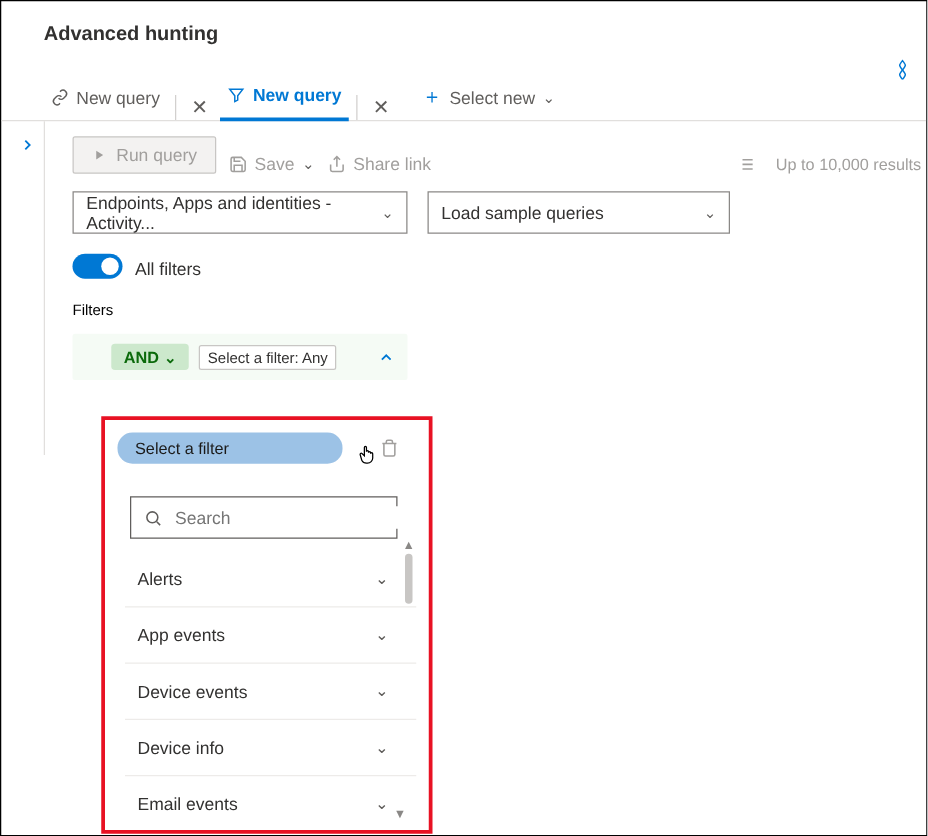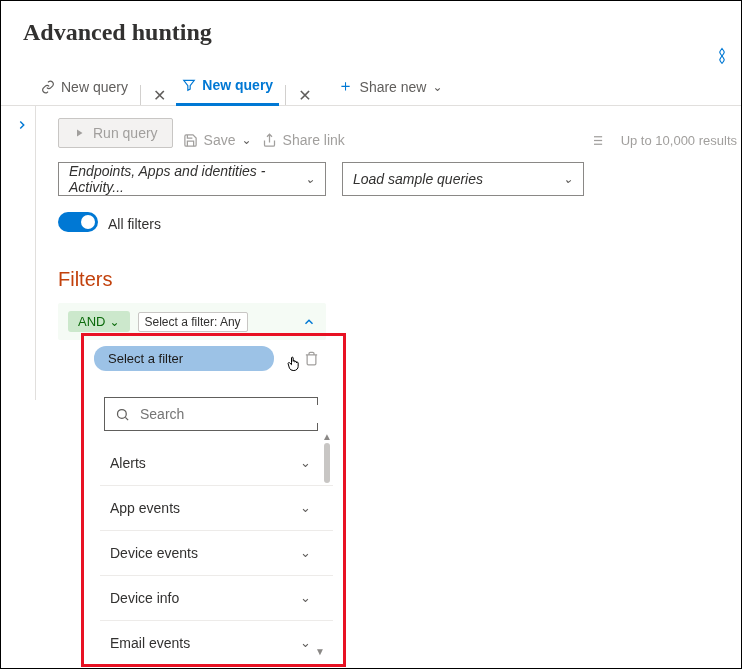--- a/index.html
+++ b/index.html
@@ -11,24 +11,23 @@
     background: #fff;
   }
   .frame {
     width: 742px;
     height: 669px;
     border: 1px solid #000;
     position: relative;
     overflow: hidden;
   }
   .page-title {
-    font-size: 24px;
+    font-size: 16px;
     font-weight: 700;
-    margin: 18px 0 22px 22px;
-    font-family: Liberation Serif, serif;
+    margin: 18px 0 22px 34px;
   }
   .help-icon {
     position: absolute;
     right: 10px;
     top: 46px;
     color: #0078d4;
     font-size: 18px;
   }
   .tabs {
     display: flex;
@@ -84,47 +83,47 @@
     padding:6px 14px; display:flex; align-items:center; gap:8px;
     border-radius:2px; cursor: default;
   }
   .tb-item { color:#a19f9d; display:flex; align-items:center; gap:6px; cursor:pointer; }
   .tb-spacer{ flex:1; }
   .results-hint { color:#a19f9d; font-size:13px; display:flex; align-items:center; gap:17px; padding-right:4px;}
   .row-selects { display:flex; gap:16px; }
   .select-box {
     border:1px solid #8a8886; height:34px;
     display:flex; align-items:center; justify-content:space-between;
-    padding:0 10px; background:#fff; cursor:pointer;font-style:italic;
+    padding:0 10px; background:#fff; cursor:pointer;
   }
   .select-box.dataset { width:268px; }
   .select-box.samples { width:242px; }
   .chev { font-size:12px; color:#605e5c; }
   .toggle-row { display:flex; align-items:flex-end; gap:10px; margin-top:16px; }
   .toggle {
     width:40px; height:20px; border-radius:10px; background:#0078d4;
     position:relative; cursor:pointer;
   }
   .toggle .knob {
     width:14px; height:14px; background:#fff; border-radius:50%;
     position:absolute; top:3px; right:3px;
   }
-  .filters-label { margin-top:36px; font-size:20px; color:#c2410c; }
+  .filters-label { margin-top:18px; font-size:12px; color:#000000; }
   .filter-card {
     margin-top:12px; width:268px; padding-bottom:60px;
   }
   .and-row {
     background:#f5fbf5; border-radius:2px;
     display:flex; align-items:center; padding:8px 10px;
     gap:8px;
   }
   .and-pill {
-    background:#cce8cc; color:#0b6a0b; font-weight:400;
+    background:#cce8cc; color:#0b6a0b; font-weight:700;
     padding:3px 10px; border-radius:3px; font-size:13px;
-    display:flex; align-items:center; gap:4px;
+    display:flex; align-items:center; gap:4px;margin-left:21px;
   }
   .tooltip {
     background:#fff; border:1px solid #c8c6c4; padding:2px 6px;
     font-size:12px; color:#323130; border-radius:2px;
   }
   .and-expand { margin-left:auto; color:#0078d4; cursor:pointer; }
   .highlight-box {
     border:3px solid #e81123;
     position:absolute;
     left:80px; top:332px;
@@ -204,21 +203,21 @@
             <path d="M3 4h18l-7 9v6l-4 2v-8L3 4z"></path>
           </svg>
       </span>
       <span>New query</span>
     </div>
     <div class="tab-sep"></div>
     <span class="tab-close">✕</span>
 
     <div class="create-new">
       <span class="plus">＋</span>
-      <span>Share new</span>
+      <span>Select new</span>
       <span class="chev">⌄</span>
     </div>
   </div>
 
   <div class="content">
     <div class="rail">
       <span class="rail-chevron">
         <svg width="14" height="14" viewBox="0 0 24 24" fill="none" stroke="#0078d4" stroke-width="2.5">
             <path d="M9 6l6 6-6 6"></path>
           </svg>

